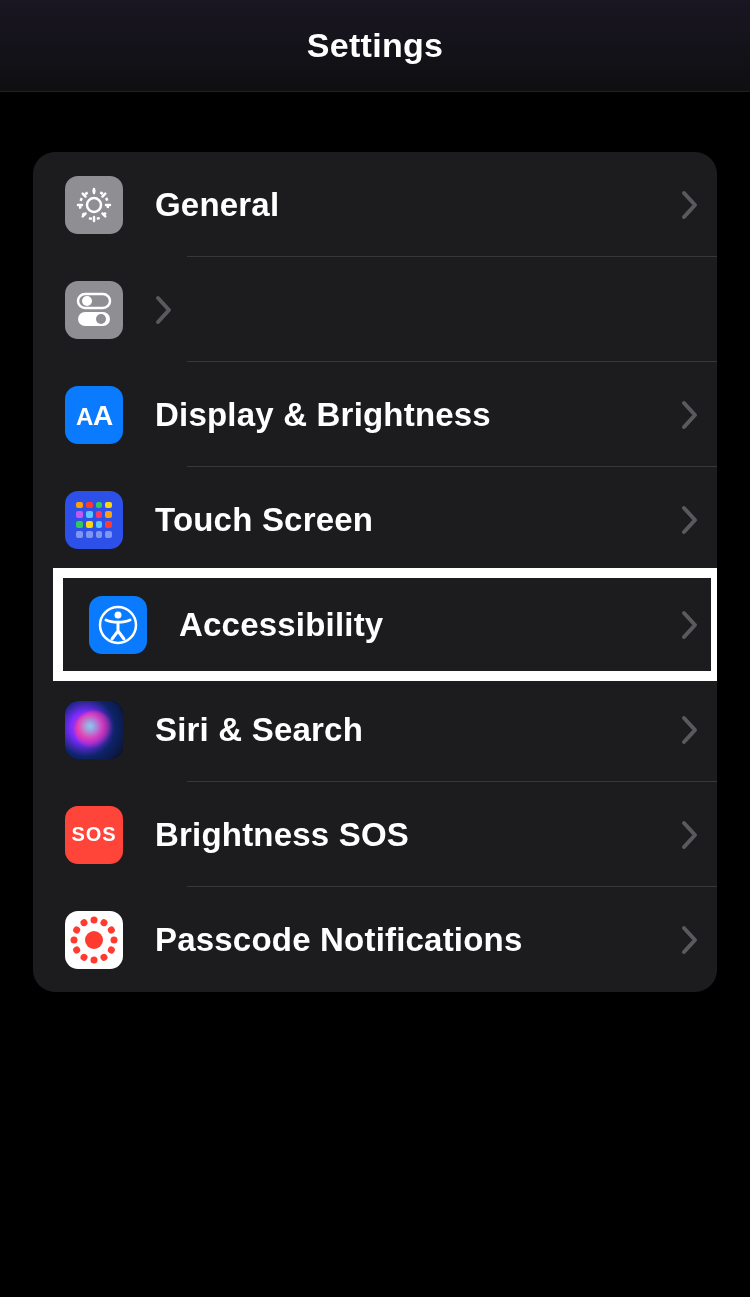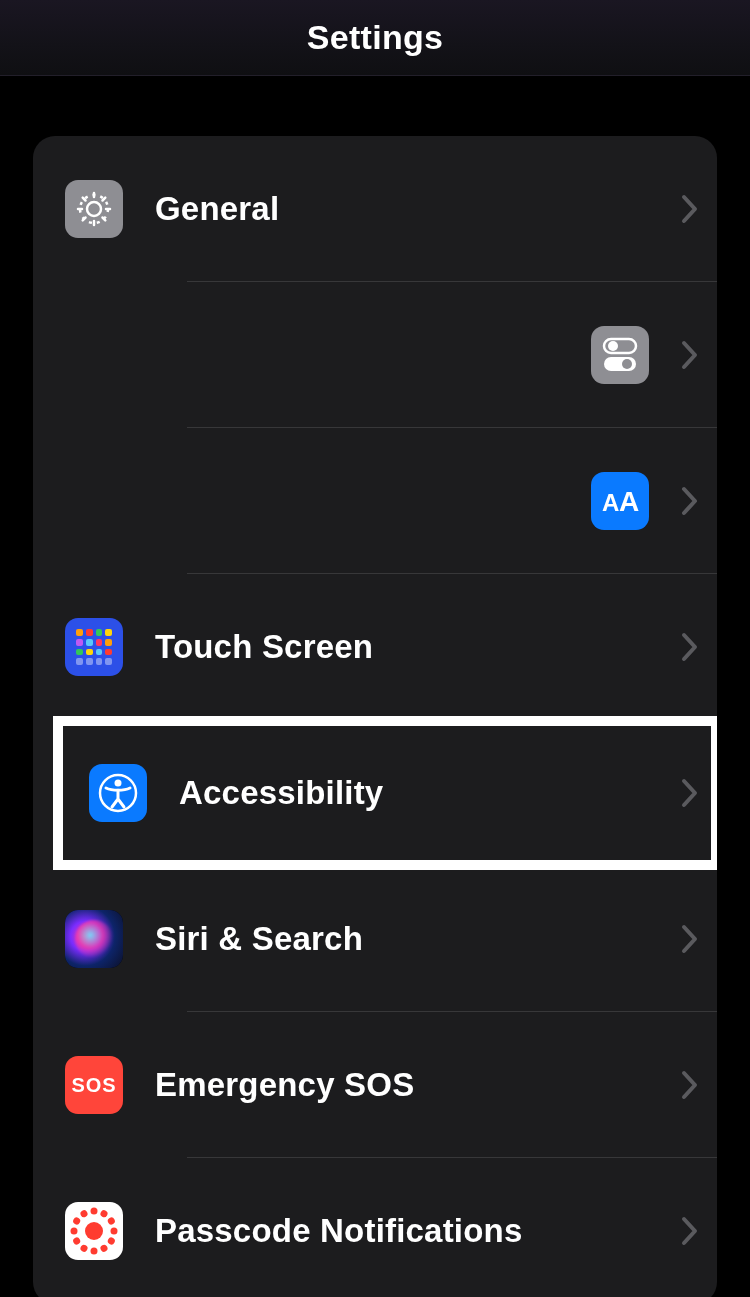--- a/index.html
+++ b/index.html
@@ -9,21 +9,21 @@
   }
   body {
     width: 750px;
     height: 1297px;
     background: #000000;
     font-family: -apple-system, BlinkMacSystemFont, "Segoe UI", Helvetica, Arial, sans-serif;
     color: #ffffff;
     overflow: hidden;
   }
   .header {
-    height: 76px;
+    height: 92px;
     display: flex;
     align-items: center;
     justify-content: center;
     background: linear-gradient(180deg, #1a1622 0%, #131218 60%, #0f0f12 100%);
     border-bottom: 1px solid rgba(255,255,255,0.04);
   }
   .header-title {
     font-size: 34px;
     font-weight: 700;
     letter-spacing: 0.3px;
@@ -32,24 +32,23 @@
     padding: 60px 33px 0 33px;
   }
   .group {
     background: #1c1c1e;
     border-radius: 22px;
     overflow: hidden;
   }
   .row {
     display: flex;
     align-items: center;
-    height: 146px;
+    height: 105px;
     padding: 0 18px 0 0;
     position: relative;
-    justify-content: flex-end;
   }
   .row.highlighted {
     outline: 10px solid #ffffff;
     outline-offset: -6px;
     z-index: 2;
     margin-left: 24px;
   }
   .icon-wrap {
     width: 58px;
     height: 58px;
@@ -178,20 +177,21 @@
       <div class="separator"></div>
     </div>
 
     <div class="row">
       <div class="icon-wrap bg-blue">
         <svg width="44" height="32" viewBox="0 0 44 32">
           <text x="4" y="26" font-size="24" font-weight="700" fill="#ffffff" font-family="-apple-system,Helvetica">A</text>
           <text x="21" y="26" font-size="28" font-weight="700" fill="#ffffff" font-family="-apple-system,Helvetica">A</text>
         </svg>
       </div>
+      <div class="row-label">Display &amp; Brightness</div>
       <svg class="chevron" viewBox="0 0 18 30">
           <path d="M3 3 L14 15 L3 27" fill="none" stroke="#5a5a5e" stroke-width="4" stroke-linecap="round" stroke-linejoin="round"></path>
         </svg>
       <div class="separator"></div>
     </div>
 
     <div class="row">
       <div class="icon-wrap bg-deepblue">
         <div class="home-grid">
           <span style="background:#ff9f0a"></span>
@@ -243,21 +243,21 @@
           <path d="M3 3 L14 15 L3 27" fill="none" stroke="#5a5a5e" stroke-width="4" stroke-linecap="round" stroke-linejoin="round"></path>
         </svg>
       <div class="separator"></div>
     </div>
 
 
     <div class="row">
       <div class="icon-wrap bg-redorange">
         <span style="color:#ffffff;font-weight:800;font-size:20px;letter-spacing:1px;">SOS</span>
       </div>
-      <div class="row-label">Emergency SOS</div>
+      <div class="row-label">Brightness SOS</div>
       <svg class="chevron" viewBox="0 0 18 30">
           <path d="M3 3 L14 15 L3 27" fill="none" stroke="#5a5a5e" stroke-width="4" stroke-linecap="round" stroke-linejoin="round"></path>
         </svg>
       <div class="separator"></div>
     </div>
 
     <div class="row">
       <div class="icon-wrap bg-white">
         <div class="exposure">
           <div class="center"></div>

